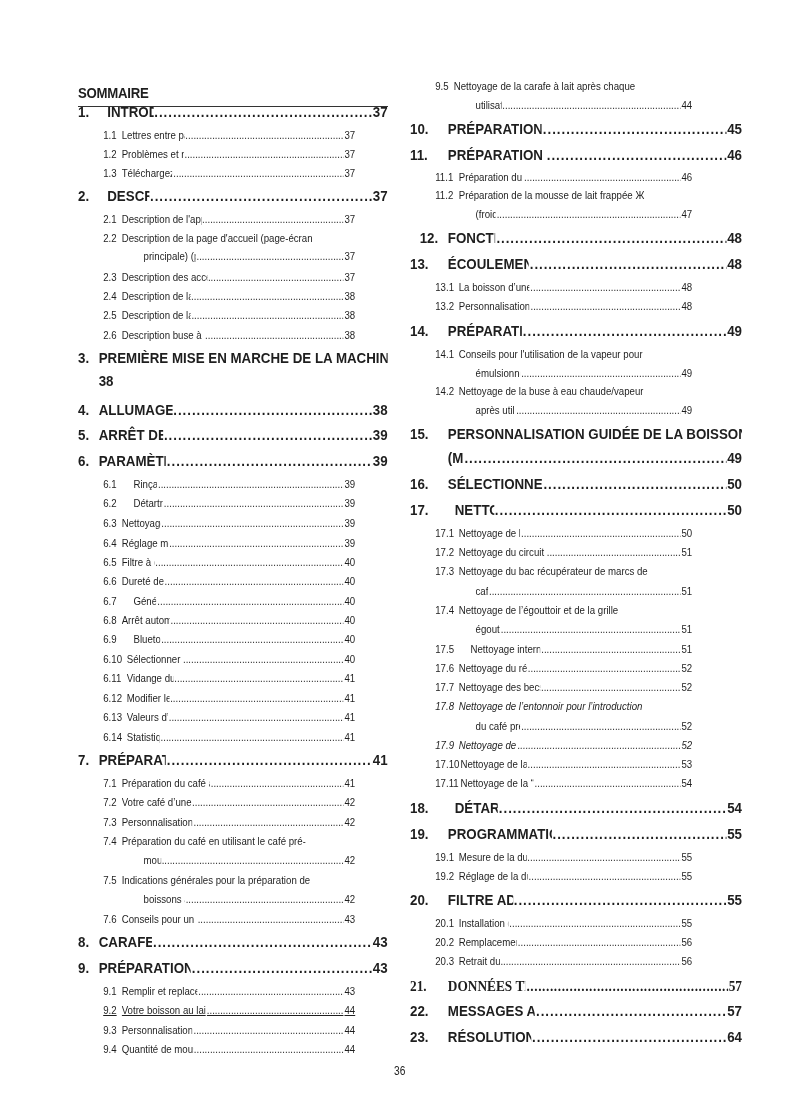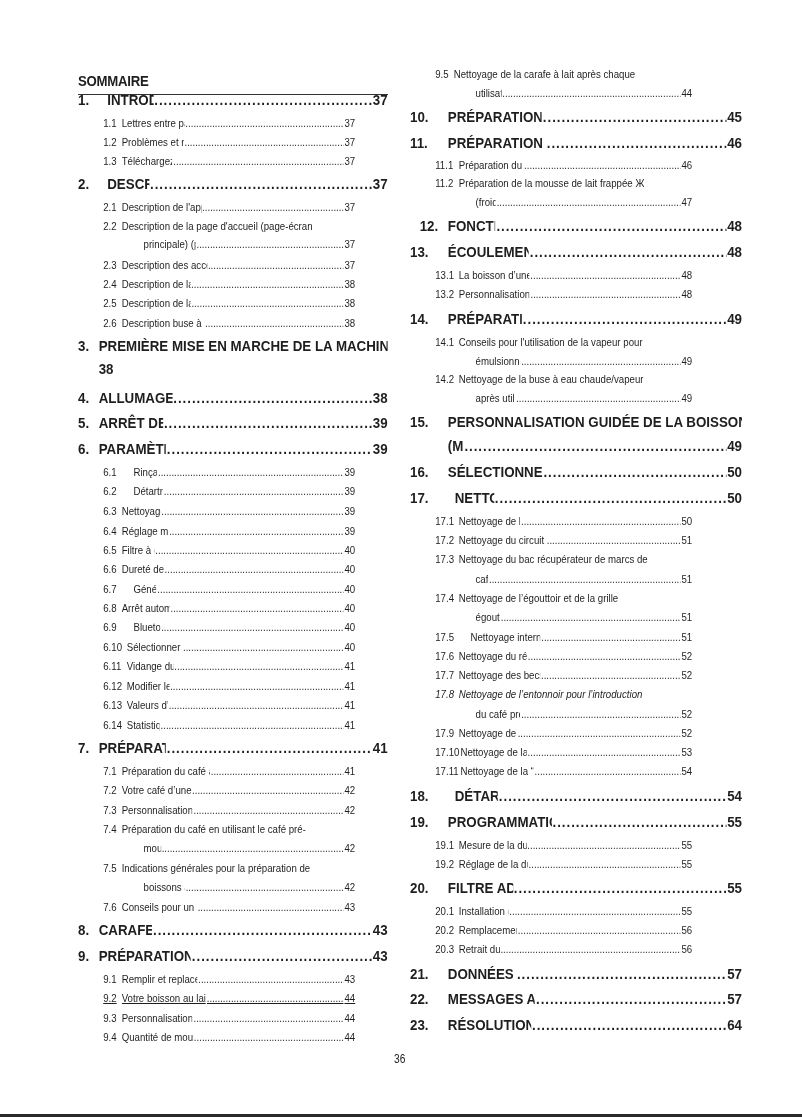--- a/index.html
+++ b/index.html
@@ -1,21 +1,21 @@
 <!DOCTYPE html>
 <html><head>
 <meta charset="utf-8">
 <style>
   html, body { margin: 0; padding: 0; }
   body {
     width: 802px; height: 1117px; position: relative; overflow: hidden;
     background: #ffffff; color: #1e1e1e;
     font-family: "Liberation Sans", "DejaVu Sans", sans-serif;
   }
-  .page { position: absolute; left: 0; top: 0; width: 802px; height: 1012px; }
+  .page { position: absolute; left: 0; top: 12px; width: 802px; height: 1012px; }
   .sommaire-title {
     position: absolute; left: 78px; top: 72px;
     font-weight: bold; font-size: 15px; letter-spacing: -0.3px;
     transform: scaleX(0.88); transform-origin: left center;
   }
   .sommaire-rule {
     position: absolute; left: 78px; top: 94px; width: 310px; height: 0;
     border-top: 1.5px solid #333;
   }
   .col { position: absolute; top: 0; }
@@ -795,21 +795,21 @@
       <div class="entry h2" style="top: 708px;">
         <div class="inner" style="width: 336px;">
           <div class="row">
             <span class="num" style="margin-left: 78px; width: 0px;"></span>
             <span class="label">du café pré-moulu</span>
             <span class="leader"></span>
             <span class="page-num">52</span>
           </div>
         </div>
       </div>
-      <div class="entry h2" style="top: 727px;">
+      <div class="entry h2" style="top: 727px; font-style: italic;">
         <div class="inner" style="width: 336px;">
           <div class="row">
             <span class="num" style="margin-left: 30px; width: 28px;">17.9</span>
             <span class="label">Nettoyage de l’infuseur</span>
             <span class="leader"></span>
             <span class="page-num">52</span>
           </div>
         </div>
       </div>
       <div class="entry h2" style="top: 746px;">
@@ -905,21 +905,21 @@
       <div class="entry h2" style="top: 943px;">
         <div class="inner" style="width: 336px;">
           <div class="row">
             <span class="num" style="margin-left: 30px; width: 28px;">20.3</span>
             <span class="label">Retrait du filtre</span>
             <span class="leader"></span>
             <span class="page-num">56</span>
           </div>
         </div>
       </div>
-      <div class="entry h1" style="top: 965px;">
+      <div class="entry h1" style="top: 965px; font-family: Liberation Serif, serif;">
         <div class="inner" style="width: 386px;">
           <div class="row">
             <span class="num" style="width: 44px;">21.</span>
             <span class="label">DONNÉES TECHNIQUES</span>
             <span class="leader"></span>
             <span class="page-num">57</span>
           </div>
         </div>
       </div>
       <div class="entry h1" style="top: 990px;">

